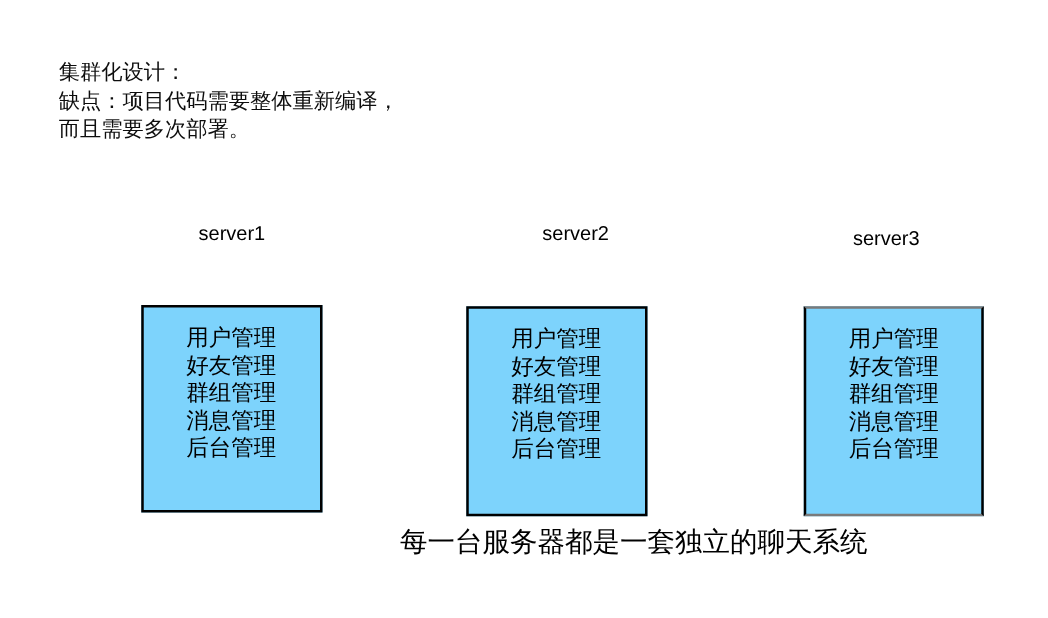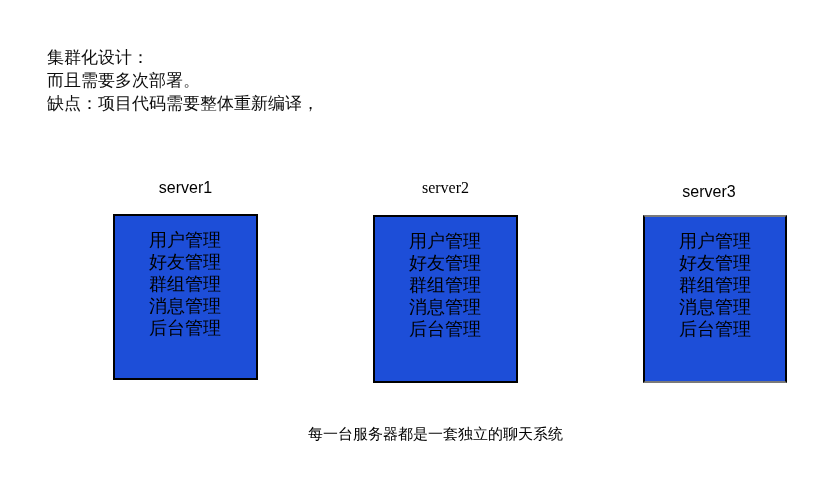--- a/index.html
+++ b/index.html
@@ -25,55 +25,56 @@
   .server-label {
     position: absolute;
     top: 179px;
     font-size: 16px;
     line-height: 18px;
     text-align: center;
     color: #000000;
     white-space: nowrap;
   }
   .server-label.lbl-1 { left: 113px; width: 145px; }
-  .server-label.lbl-2 { left: 373px; width: 145px; font-family: Liberation Serif, serif; }
+  .server-label.lbl-2 { left: 388px; width: 145px; }
   .server-label.lbl-3 { left: 637px; width: 144px; top: 183px; }
   .server-box {
     position: absolute;
     border: 2px solid #000000;
-    background: #1d4ed8;
+    background: #7dd3fc;
     padding: 13px 0 0 34px;
     font-size: 18px;
     line-height: 22px;
     white-space: nowrap;
+    margin-top: 30px;
   }
   .server-box.box-1 { left: 113px; top: 214px; width: 145px; height: 166px; }
   .server-box.box-2 { left: 373px; top: 215px; width: 145px; height: 168px; }
   .server-box.box-3 { left: 643px; top: 215px; width: 144px; height: 168px;
                       border-top-color: #7a7a7a; border-bottom-color: #7a7a7a; }
   .module-line { display: block; }
   .caption {
     position: absolute;
-    left: 308px;
+    left: 320px;
     top: 421px;
-    font-size: 15px;
+    font-size: 22px;
     line-height: 26px;
     color: #000000;
     white-space: nowrap;
   }
 </style>
 </head>
 <body>
 
 <div class="canvas">
 
   <div class="heading">
     <div>集群化设计：</div>
+    <div>缺点：项目代码需要整体重新编译，</div>
     <div>而且需要多次部署。</div>
-    <div>缺点：项目代码需要整体重新编译，</div>
   </div>
 
   <div class="server-label lbl-1">server1</div>
   <div class="server-label lbl-2">server2</div>
   <div class="server-label lbl-3">server3</div>
 
   <div class="server-box box-1">
     <span class="module-line">用户管理</span>
     <span class="module-line">好友管理</span>
     <span class="module-line">群组管理</span>

